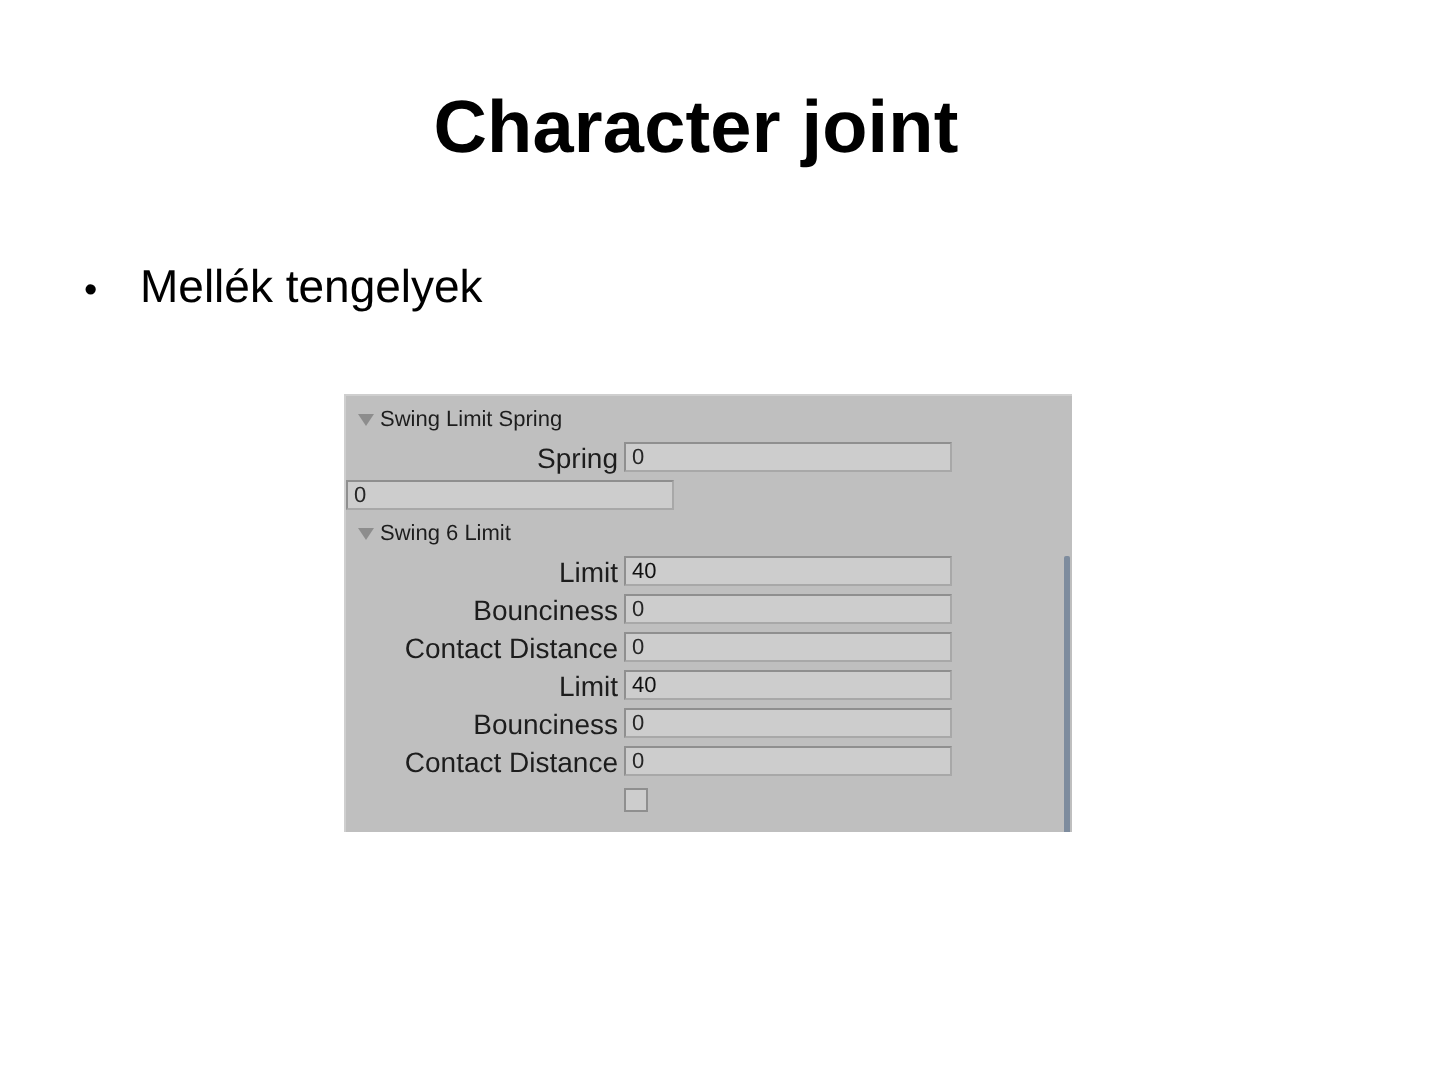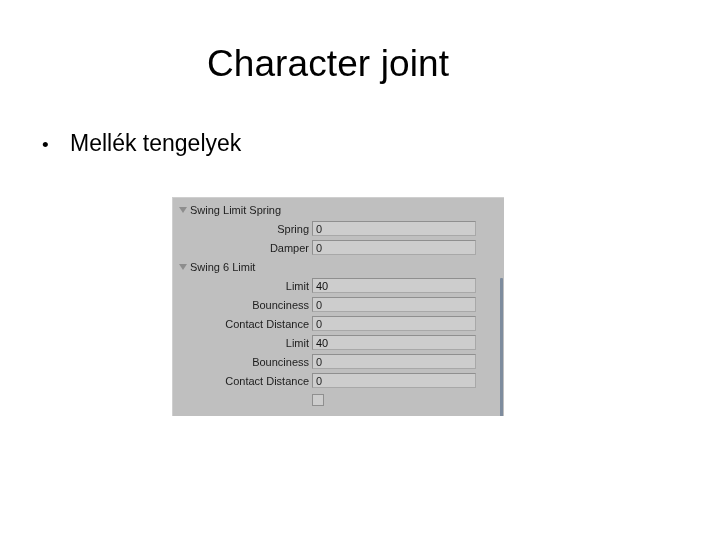--- a/index.html
+++ b/index.html
@@ -20,24 +20,25 @@
     position: absolute;
     inset: 0;
   }
   #slide-title {
     position: absolute;
     left: 0;
     top: 44px;
     width: 656px;
     text-align: center;
     font-size: 37px;
-    font-weight: 400;
+    font-weight: 700;
     color: #000000;
     letter-spacing: 0.1px;
     line-height: 1.1;
+    padding-left: 20px;
   }
   #bullet-list {
     position: absolute;
     left: 36px;
     top: 130px;
     width: 640px;
   }
   .bullet-row {
     display: flex;
     align-items: baseline;
@@ -55,21 +56,21 @@
   }
   .bullet-text {
     flex: 1 1 auto;
   }
 
   
   #inspector {
     position: absolute;
     left: 172px;
     top: 197px;
-    width: 332px;
+    width: 364px;
     height: 219px;
     background: #bfbfbf;
     overflow: hidden;
     box-sizing: border-box;
     border-top: 1px solid #cfcfcf;
     border-left: 1px solid #cfcfcf;
     font-size: 11px;
     color: #1d1d1d;
   }
   #inspector-rows {
@@ -109,21 +110,21 @@
   }
 
   
   .insp-row.prop .prop-label {
     width: 139px;
     flex: 0 0 139px;
     text-align: right;
     padding-right: 3px;
     box-sizing: border-box;
     white-space: nowrap;
-    font-size: 11px;
+    font-size: 14px;
     color: #1d1d1d;
   }
   .insp-row.prop .prop-field {
     width: 164px;
     flex: 0 0 164px;
     height: 15px;
     box-sizing: border-box;
     background: #cdcdcd;
     border: 1px solid #8f8f8f;
     border-right-color: #a8a8a8;
@@ -213,21 +214,20 @@
           </span>
         <span class="header-label">Swing Limit Spring</span>
       </div>
 
       <div class="insp-row prop">
         <span class="prop-label">Spring</span>
         <span class="prop-field">0</span>
       </div>
 
       <div class="insp-row prop">
-        <span class="prop-label">Damper</span>
         <span class="prop-field">0</span>
       </div>
 
       <div class="insp-row header">
         <span class="foldout-arrow">
             <i class="tri"></i>
           </span>
         <span class="header-label">Swing 6 Limit</span>
       </div>
 

